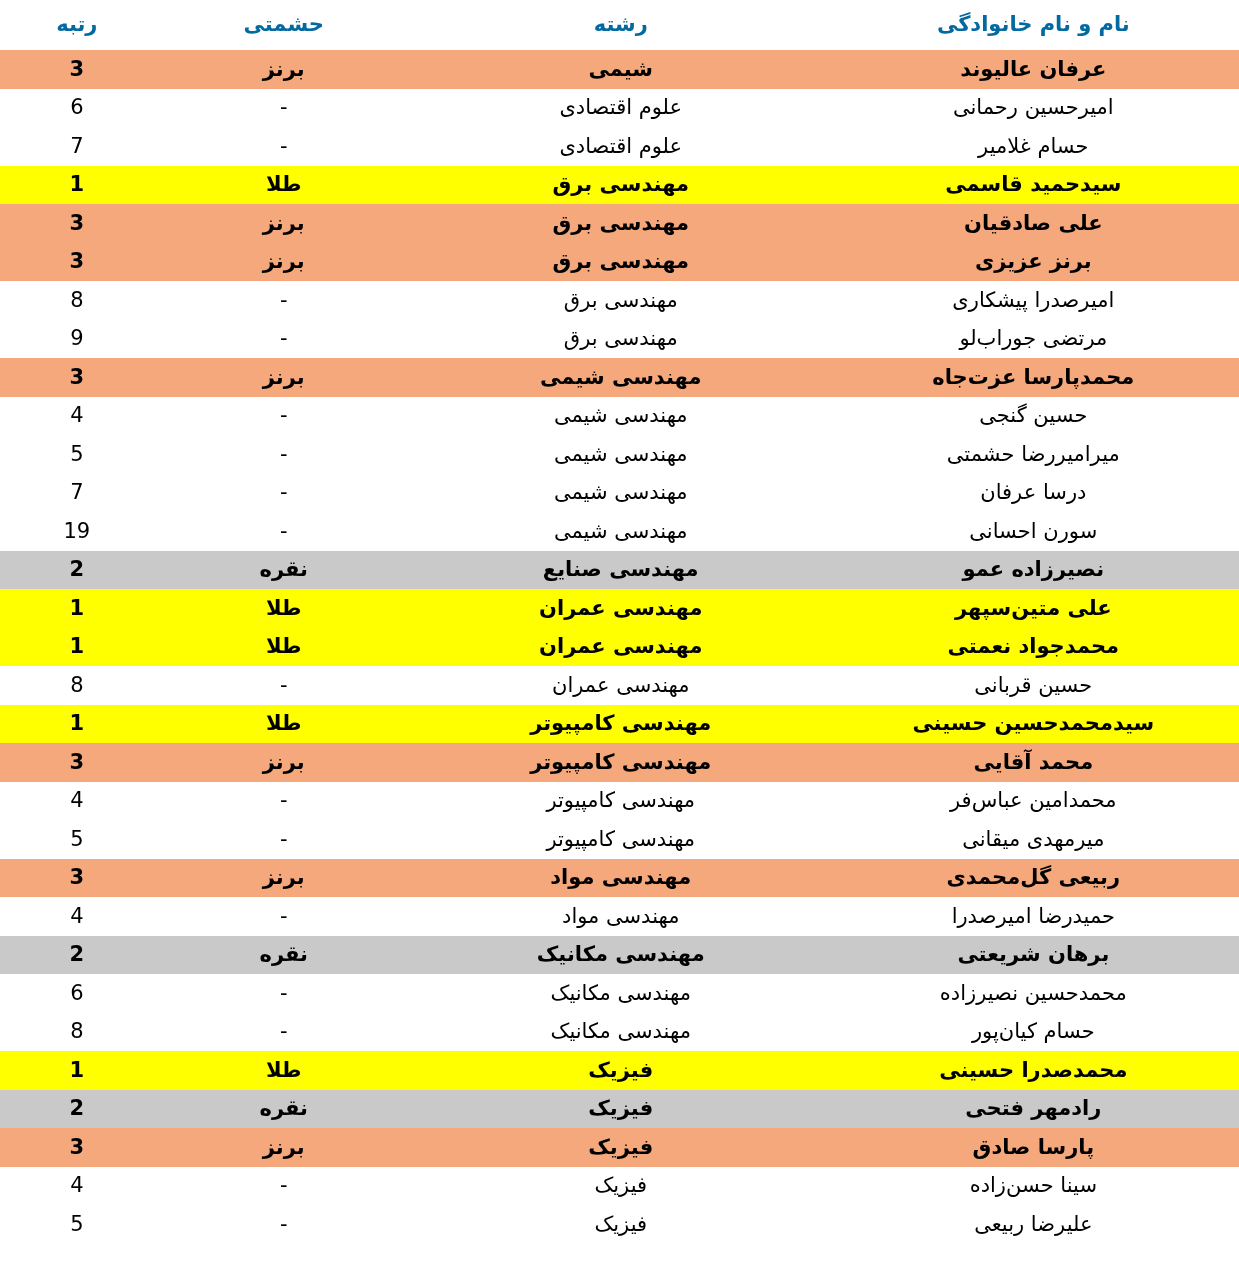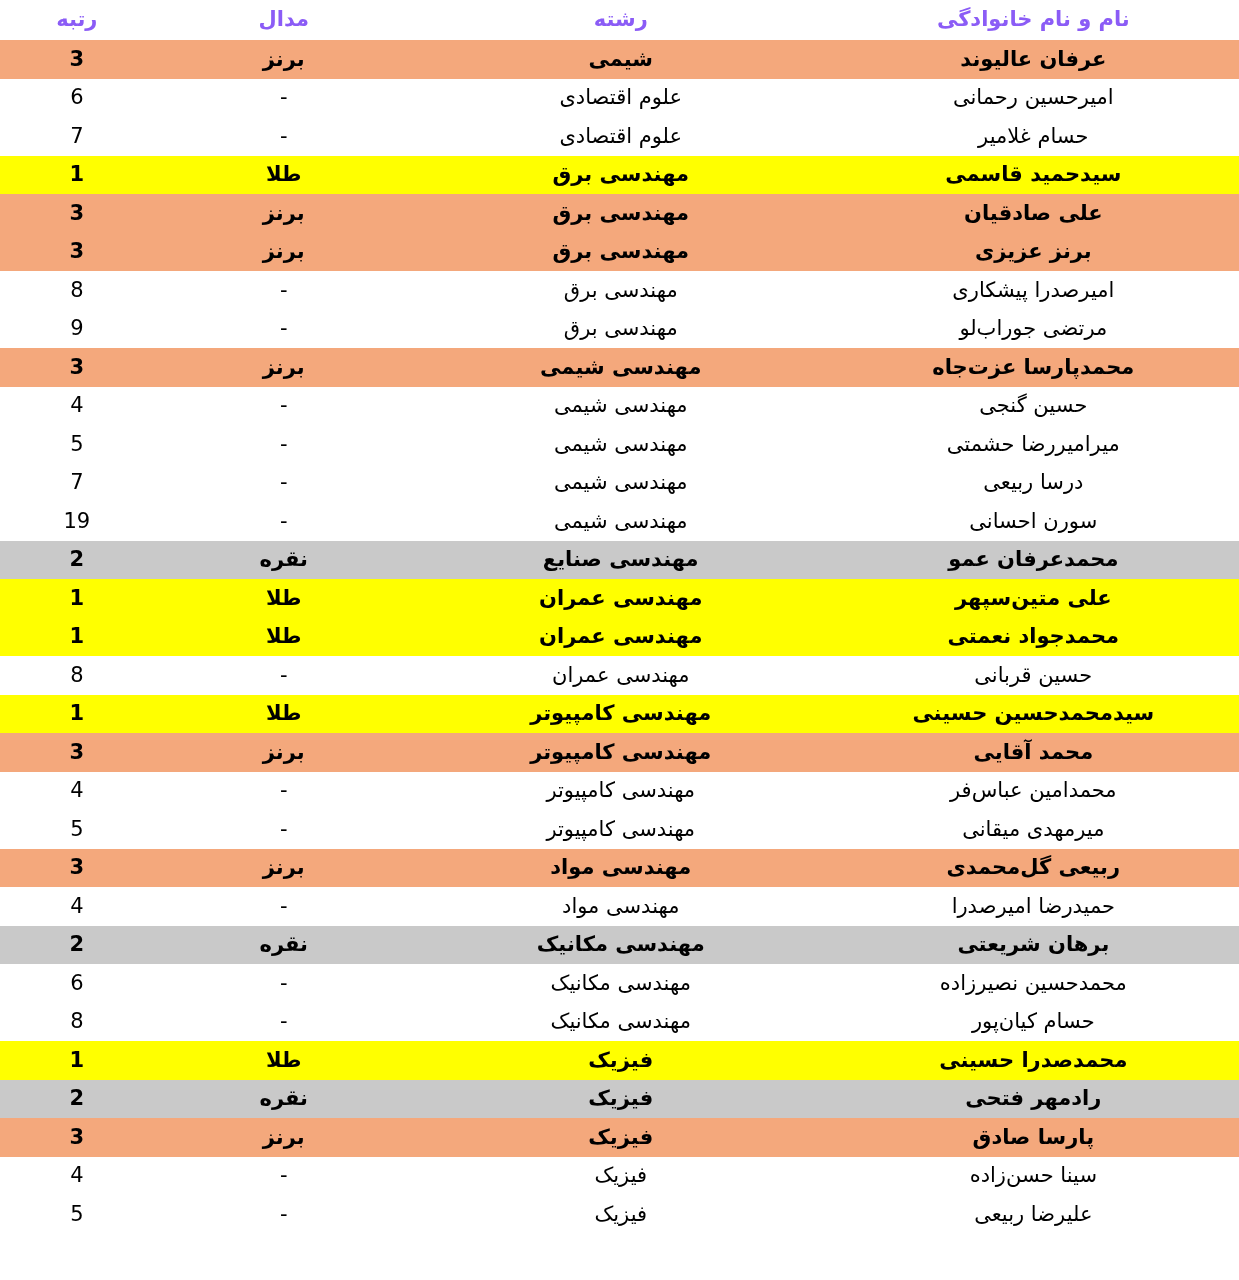--- a/index.html
+++ b/index.html
@@ -30,23 +30,23 @@
     height: 38.5px;
     padding: 0 4px;
     font-size: 21px;
     line-height: 1.2;
     white-space: nowrap;
     overflow: hidden;
   }
   table.results thead th {
     font-size: 21px;
     font-weight: bold;
-    color: #8b5cf6;
+    color: #0369a1;
     background: #ffffff;
-    height: 40px;
+    height: 50px;
   }
   tr.row-none td { background: #ffffff; font-weight: normal; }
   tr.row-gold td { background: #ffff00; font-weight: bold; }
   tr.row-silver td { background: #c9c9c9; font-weight: bold; }
   tr.row-bronze td { background: #f4a87c; font-weight: bold; }
 
   td.rank-cell, th.rank-cell { letter-spacing: 0; }
   td.dash { font-weight: normal; }
 </style>
 </head>
@@ -56,21 +56,21 @@
   <colgroup>
     <col class="c-name">
     <col class="c-field">
     <col class="c-medal">
     <col class="c-rank">
   </colgroup>
   <thead>
     <tr>
       <th>نام و نام خانوادگی</th>
       <th>رشته</th>
-      <th>مدال</th>
+      <th>حشمتی</th>
       <th class="rank-cell">رتبه</th>
     </tr>
   </thead>
   <tbody id="results-body">
       <tr class="row-bronze">
         <td>عرفان عالیوند</td>
         <td>شیمی</td>
         <td>برنز</td>
         <td class="rank-cell">3</td>
       </tr>
@@ -128,33 +128,33 @@
         <td class="dash">-</td>
         <td class="rank-cell">4</td>
       </tr>
       <tr class="row-none">
         <td>میرامیررضا حشمتی</td>
         <td>مهندسی شیمی</td>
         <td class="dash">-</td>
         <td class="rank-cell">5</td>
       </tr>
       <tr class="row-none">
-        <td>درسا ربیعی</td>
+        <td>درسا عرفان</td>
         <td>مهندسی شیمی</td>
         <td class="dash">-</td>
         <td class="rank-cell">7</td>
       </tr>
       <tr class="row-none">
         <td>سورن احسانی</td>
         <td>مهندسی شیمی</td>
         <td class="dash">-</td>
         <td class="rank-cell">19</td>
       </tr>
       <tr class="row-silver">
-        <td>محمدعرفان عمو</td>
+        <td>نصیرزاده عمو</td>
         <td>مهندسی صنایع</td>
         <td>نقره</td>
         <td class="rank-cell">2</td>
       </tr>
       <tr class="row-gold">
         <td>علی متین‌سپهر</td>
         <td>مهندسی عمران</td>
         <td>طلا</td>
         <td class="rank-cell">1</td>
       </tr>

